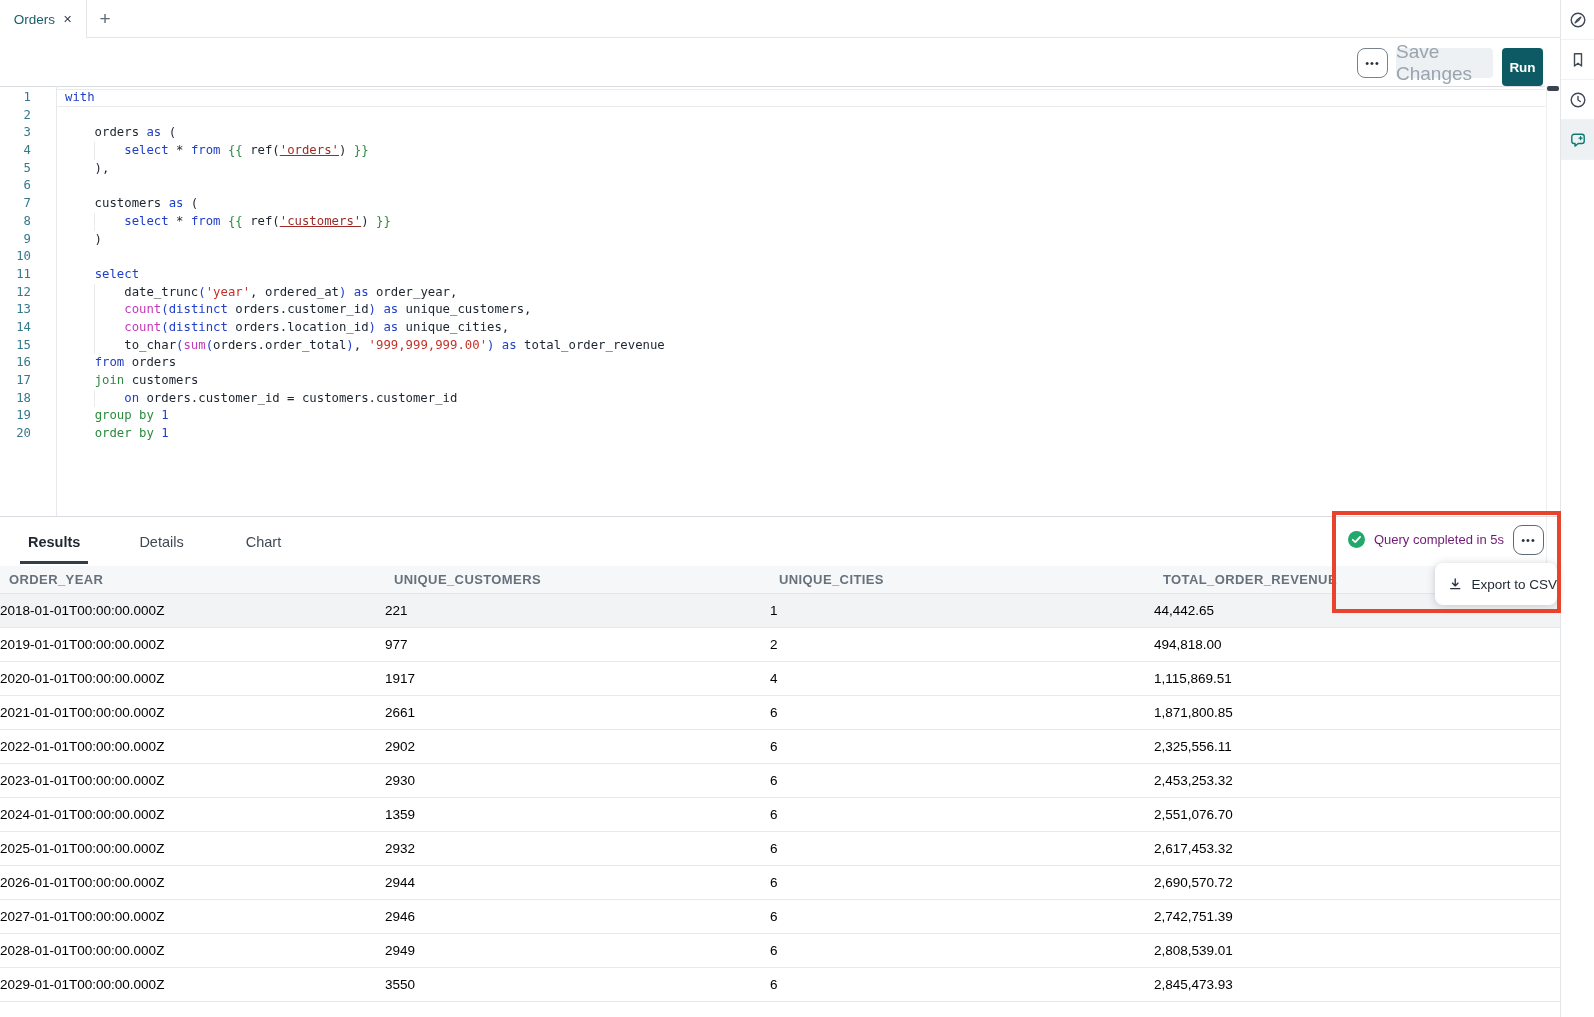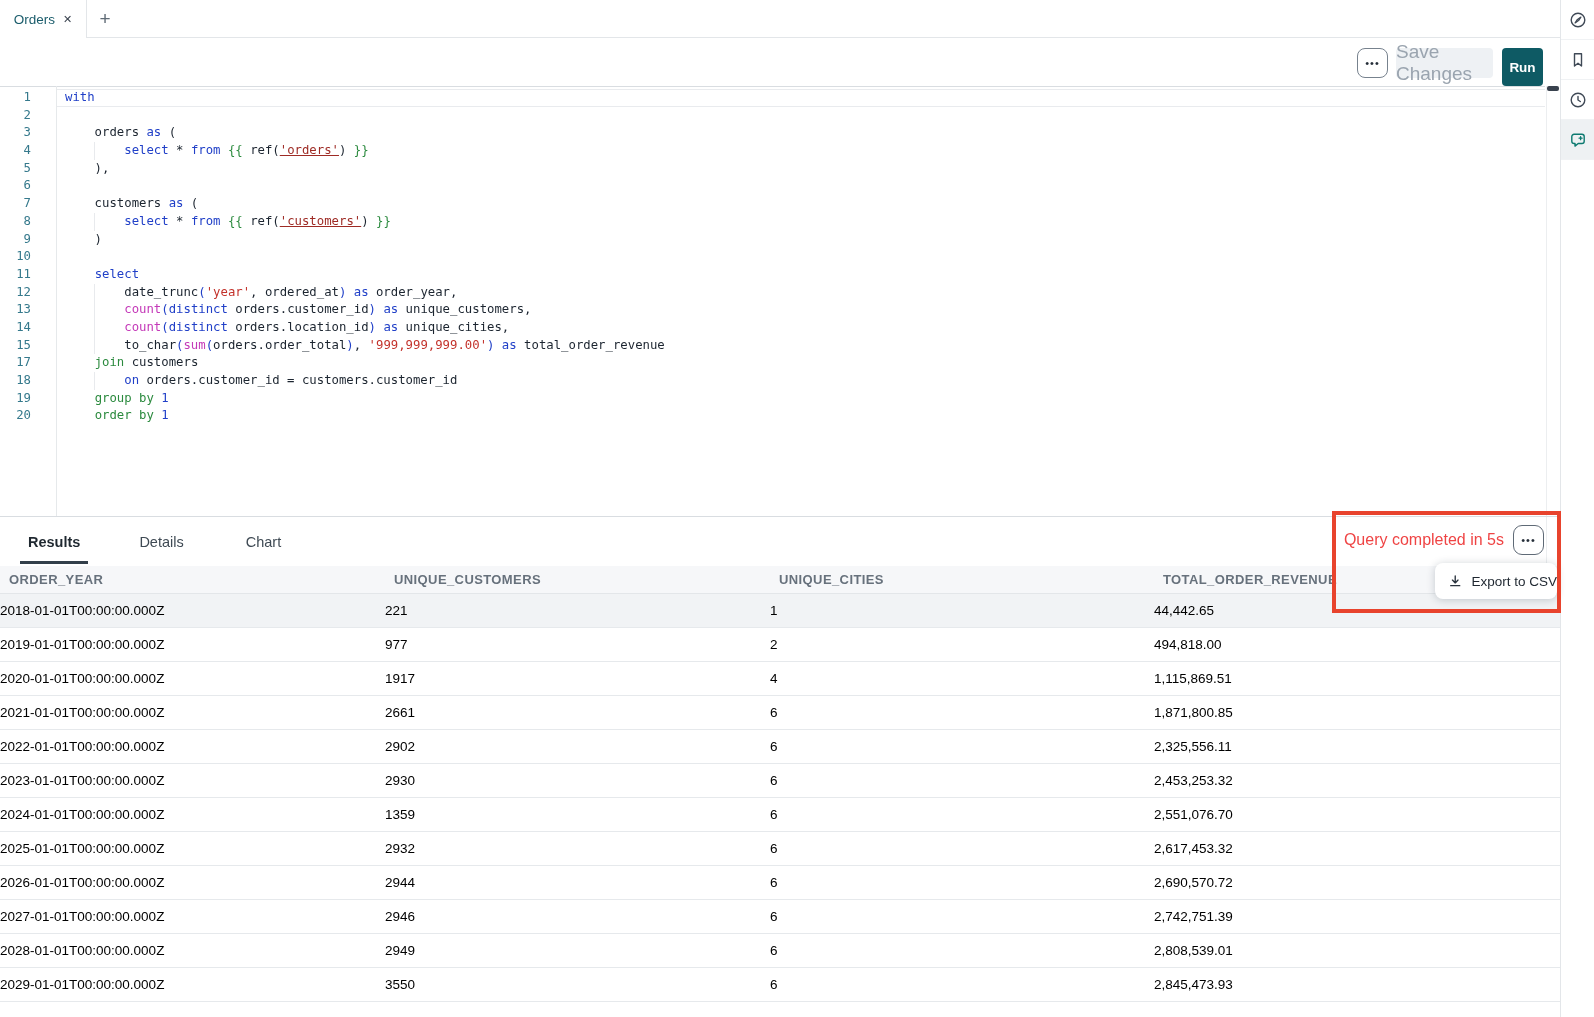--- a/index.html
+++ b/index.html
@@ -52,26 +52,26 @@
   .panel-top { position:absolute; left:0; top:516px; width:1560px; height:1px; background:#d9dde1; }
   .rtabs { position:absolute; left:0; top:517px; width:700px; height:49px; display:flex; align-items:center;gap:28px; }
   .rtab { position:relative; height:49px; display:flex; align-items:center; font-size:14.5px; color:#3f4a54; cursor:pointer; }
   .rtab.t0 { margin-left:28px; font-weight:bold; color:#1f2830; }
   .rtab.t1 { margin-left:31px; }
   .rtab.t2 { margin-left:34px; }
   .rtab.active::after { content:""; position:absolute; left:-8px; right:-8px; bottom:2px; height:3px; background:#323f4a; }
 
   .status-cluster { position:absolute; left:1340px; top:517px; width:204px; height:45px;
                     display:flex; align-items:center; justify-content:flex-end; gap:9px; }
-  .status-text { font-size:16px; color:#ef4444; white-space:nowrap; }
+  .status-text { font-size:13px; color:#701a75; white-space:nowrap; }
   .btn-result-more { width:31px; height:30px; flex:none; background:#fff; border:1px solid #5f6a76; border-radius:9px;
                      display:flex; align-items:center; justify-content:center; color:#242d38; font-size:11px; letter-spacing:1px; cursor:pointer; }
 
   
-  .dropdown { position:absolute; left:1435px; top:563px; width:122px; height:36px; background:#fff; border-radius:8px;
+  .dropdown { position:absolute; left:1435px; top:563px; width:122px; height:42px; background:#fff; border-radius:8px;
               box-shadow:0 1px 8px rgba(23,43,58,.22); display:flex; align-items:center; gap:9px; padding-left:13px;
               z-index:40; cursor:pointer; }
   .dropdown-label { font-size:13.5px; color:#1f2730; white-space:nowrap; }
 
   
   .thead { position:absolute; left:0; top:566px; width:1560px; height:28px; background:#f6f7f9;
            border-bottom:1px solid #e3e6e9; display:grid; grid-template-columns:385px 385px 384px 406px; align-items:center; }
   .hcell { padding-left:9px; font-size:13px; font-weight:bold; color:#67717c; letter-spacing:.4px; }
   .tbody { position:absolute; left:0; top:594px; width:1560px; }
   .trow { display:grid; grid-template-columns:385px 385px 384px 406px; height:34px; align-items:center;
@@ -178,20 +178,24 @@
         <span class="ln">14</span>
         <i class="ig"></i>
         <span class="cd"><span class="tk-p">        </span><span class="tk-f">count</span><span class="tk-k">(</span><span class="tk-k">distinct</span><span class="tk-p"> orders.location_id</span><span class="tk-k">)</span><span class="tk-p"> </span><span class="tk-k">as</span><span class="tk-p"> unique_cities,</span></span>
       </div>
       <div class="cl">
         <span class="ln">15</span>
         <i class="ig"></i>
         <span class="cd"><span class="tk-p">        to_char</span><span class="tk-k">(</span><span class="tk-f">sum</span><span class="tk-k">(</span><span class="tk-p">orders.order_total</span><span class="tk-k">)</span><span class="tk-p">, </span><span class="tk-s">'999,999,999.00'</span><span class="tk-k">)</span><span class="tk-p"> </span><span class="tk-k">as</span><span class="tk-p"> total_order_revenue</span></span>
       </div>
       <div class="cl">
+        <span class="ln">16</span>
+        <span class="cd"><span class="tk-p">    </span><span class="tk-k">from</span><span class="tk-p"> orders</span></span>
+      </div>
+      <div class="cl">
         <span class="ln">17</span>
         <span class="cd"><span class="tk-p">    </span><span class="tk-g">join</span><span class="tk-p"> customers</span></span>
       </div>
       <div class="cl">
         <span class="ln">18</span>
         <i class="ig"></i>
         <span class="cd"><span class="tk-p">        </span><span class="tk-k">on</span><span class="tk-p"> orders.customer_id = customers.customer_id</span></span>
       </div>
       <div class="cl">
         <span class="ln">19</span>

